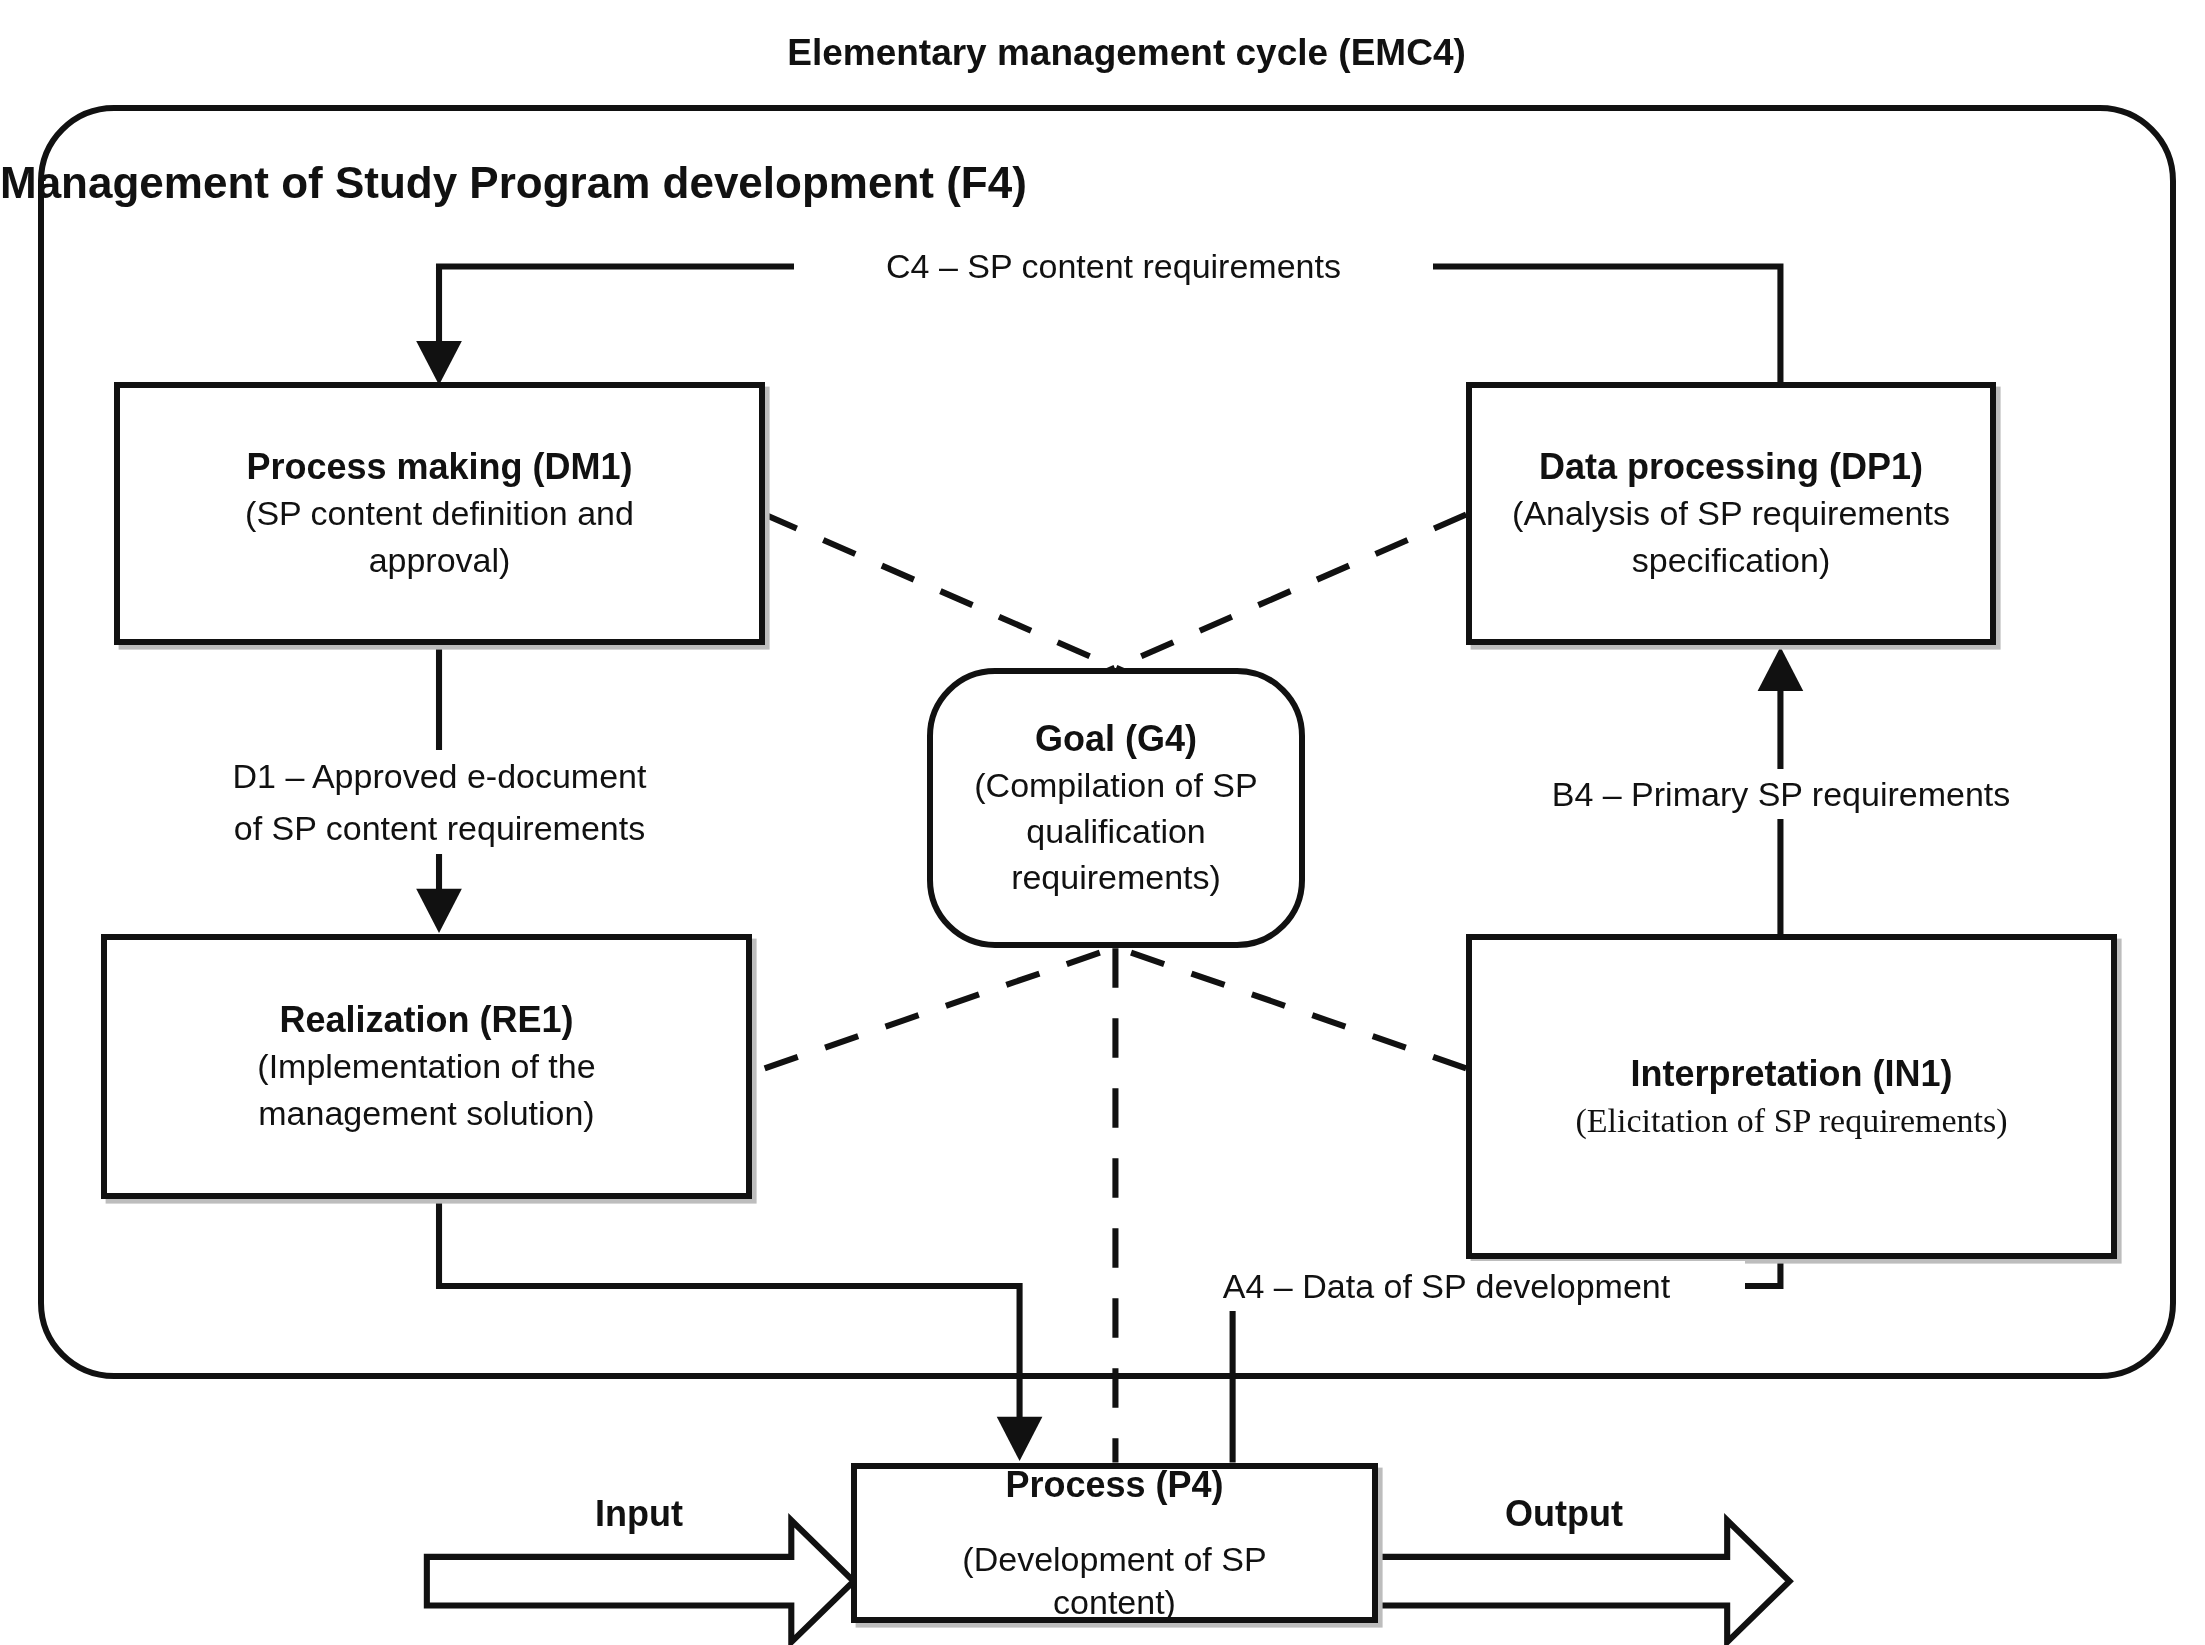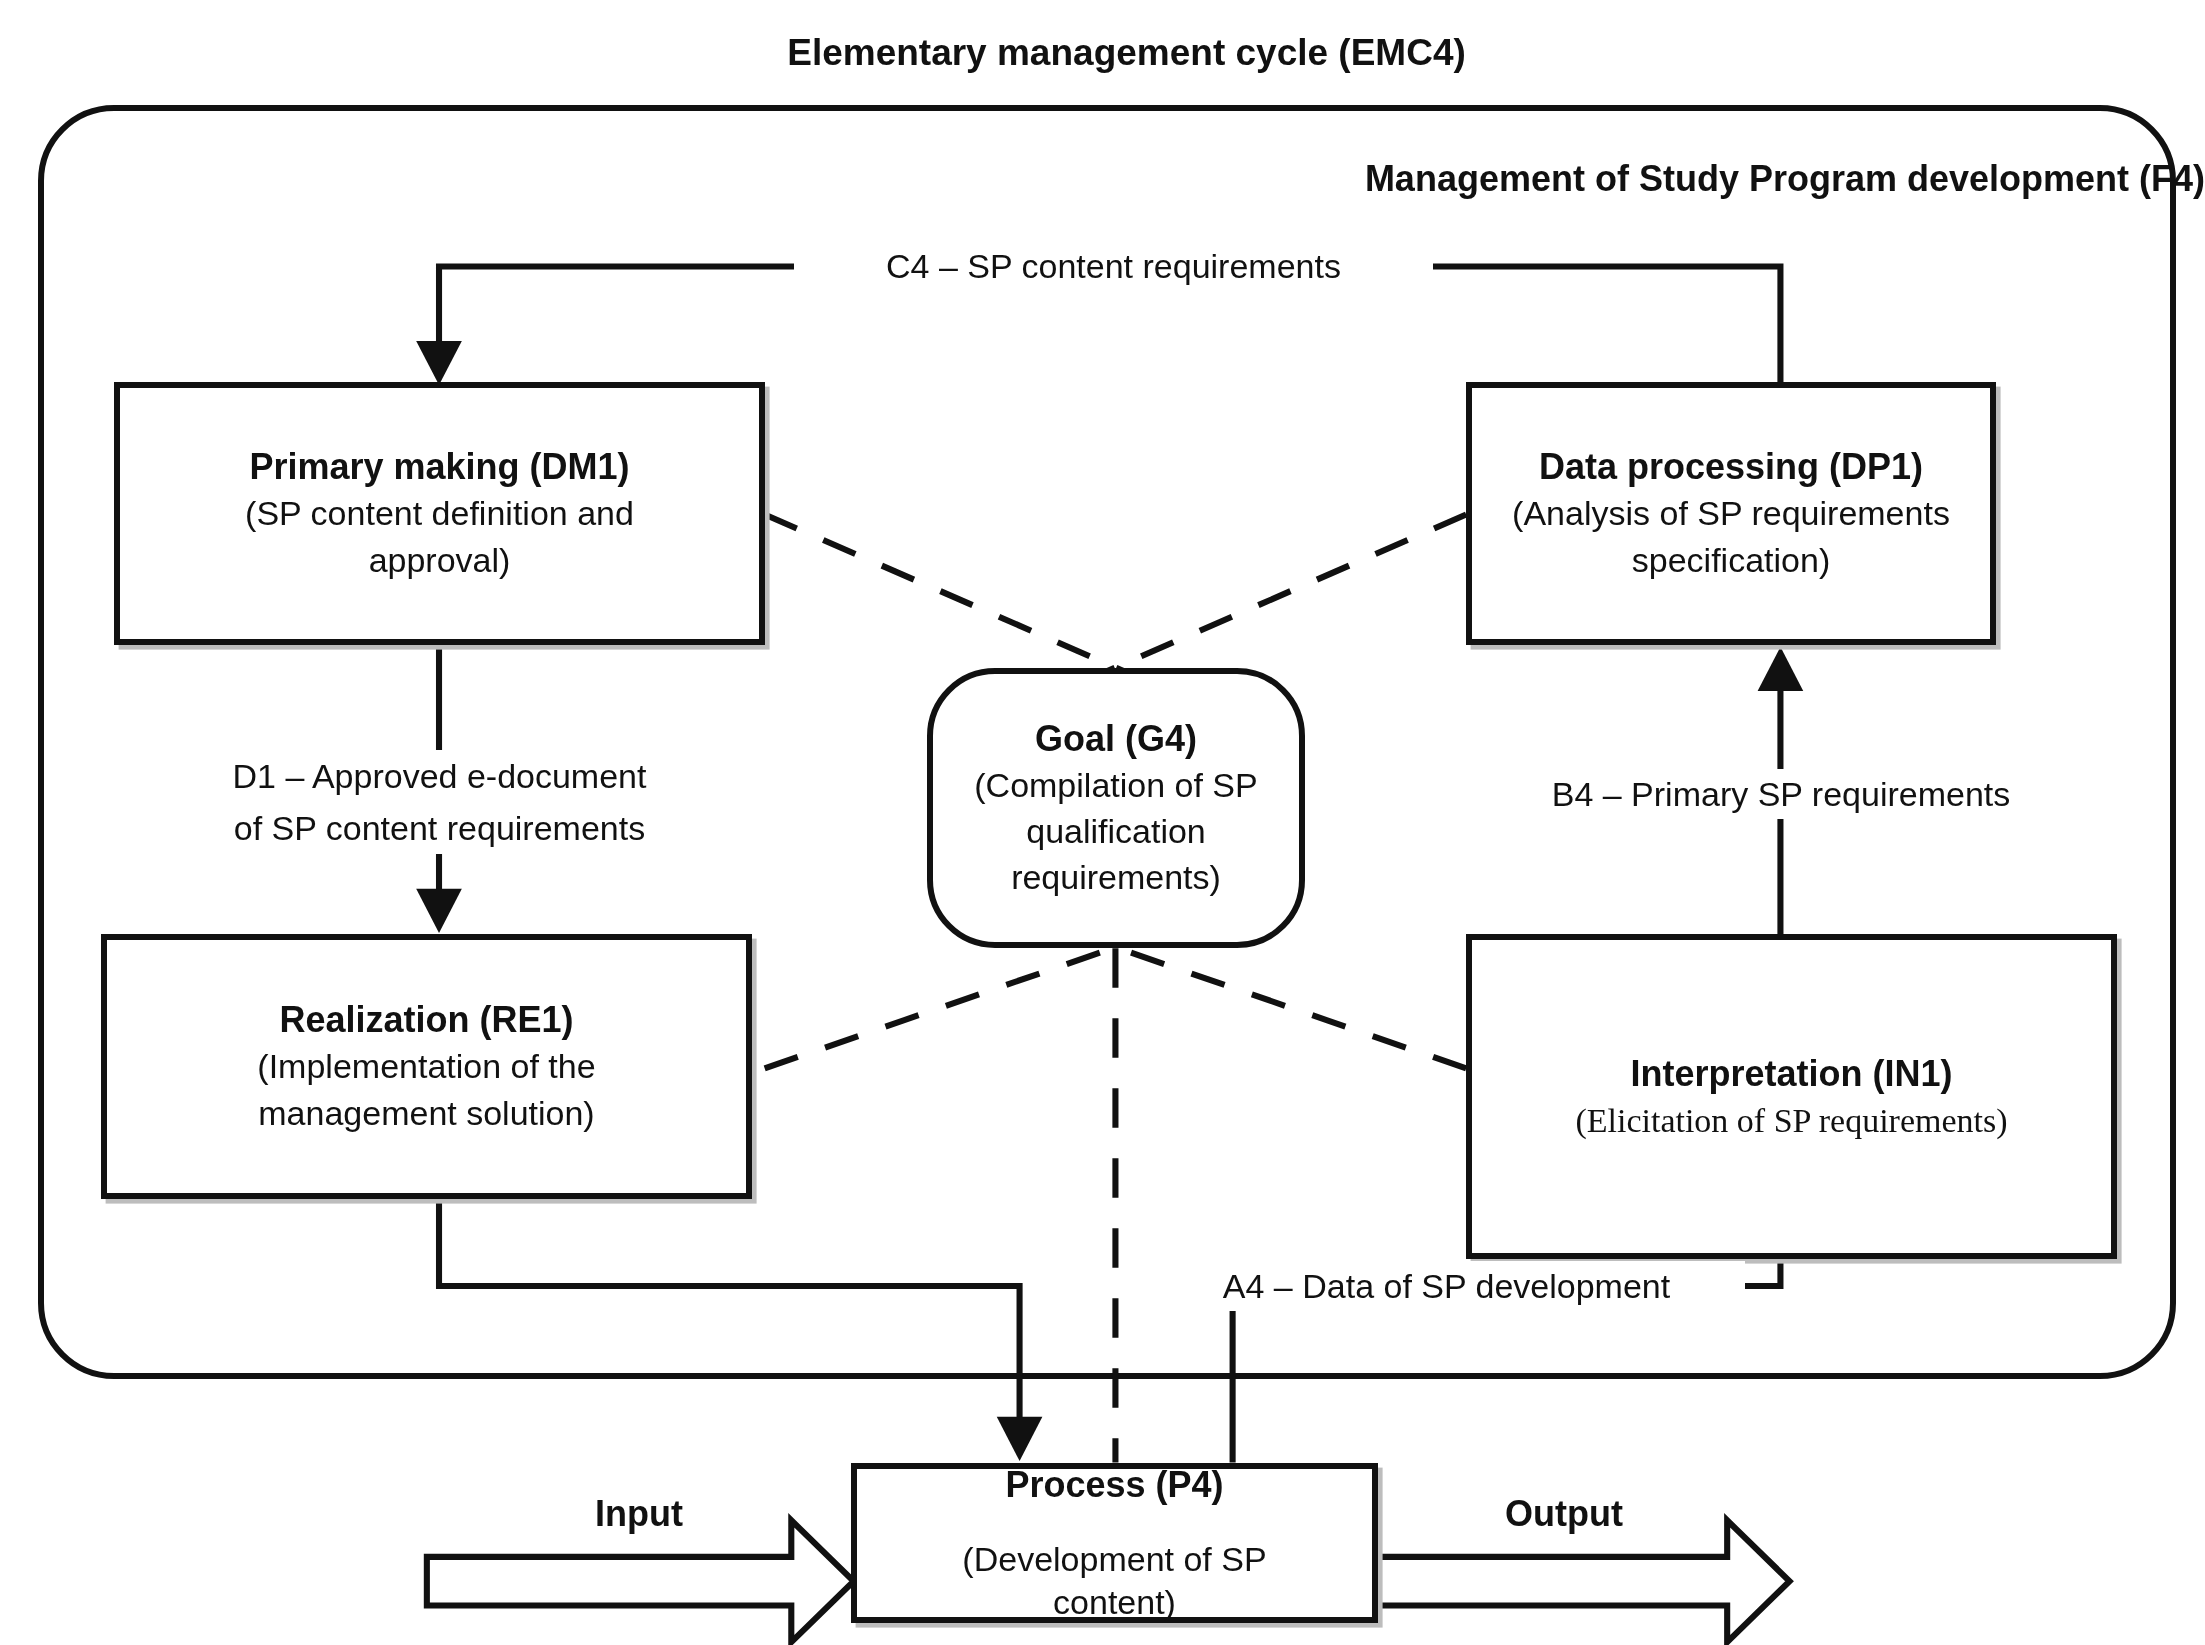--- a/index.html
+++ b/index.html
@@ -74,23 +74,23 @@
     text-align: center;
     font-weight: bold;
     font-size: 37px;
     z-index: 2;
     padding-left: 24px;
   }
   .frame-title {
     position: absolute;
     left: 0; top: 158px;
     width: 2205px;
-    text-align: right;
+    text-align: left;
     font-weight: bold;
-    font-size: 36px;
+    font-size: 44px;
     z-index: 2;
   }
   .flow-label {
     position: absolute;
     z-index: 2;
     background: var(--paper, #ffffff);
     font-size: 34px;
     line-height: 50px;
     text-align: center;
     white-space: nowrap;
@@ -136,21 +136,21 @@
     <polygon points="561,2046 1040,2046 1040,1998 1122,2078 1040,2158 1040,2110 561,2110" fill="var(--paper,#ffffff)" stroke="currentColor" stroke-width="8"></polygon>
     <polygon points="1812,2046 2270,2046 2270,1998 2352,2078 2270,2158 2270,2110 1812,2110" fill="var(--paper,#ffffff)" stroke="currentColor" stroke-width="8"></polygon>
   </svg>
 
   <div class="outer-frame"></div>
 
   <div class="page-title">Elementary management cycle (EMC4)</div>
   <div class="frame-title">Management of Study Program development (F4)</div>
 
   <div class="box box-dm1" style="left:114px; top:382px; width:651px; height:263px;">
-    <div class="node-title">Primary making (DM1)</div>
+    <div class="node-title">Process making (DM1)</div>
     <div class="node-sub sub-dm1">(SP content definition and approval)</div>
   </div>
 
   <div class="box box-dp1" style="left:1466px; top:382px; width:530px; height:263px;">
     <div class="node-title">Data processing (DP1)</div>
     <div class="node-sub sub-dp1">(Analysis of SP requirements specification)</div>
   </div>
 
   <div class="box rounded box-goal" style="left:927px; top:668px; width:378px; height:280px;">
     <div class="node-title">Goal (G4)</div>

